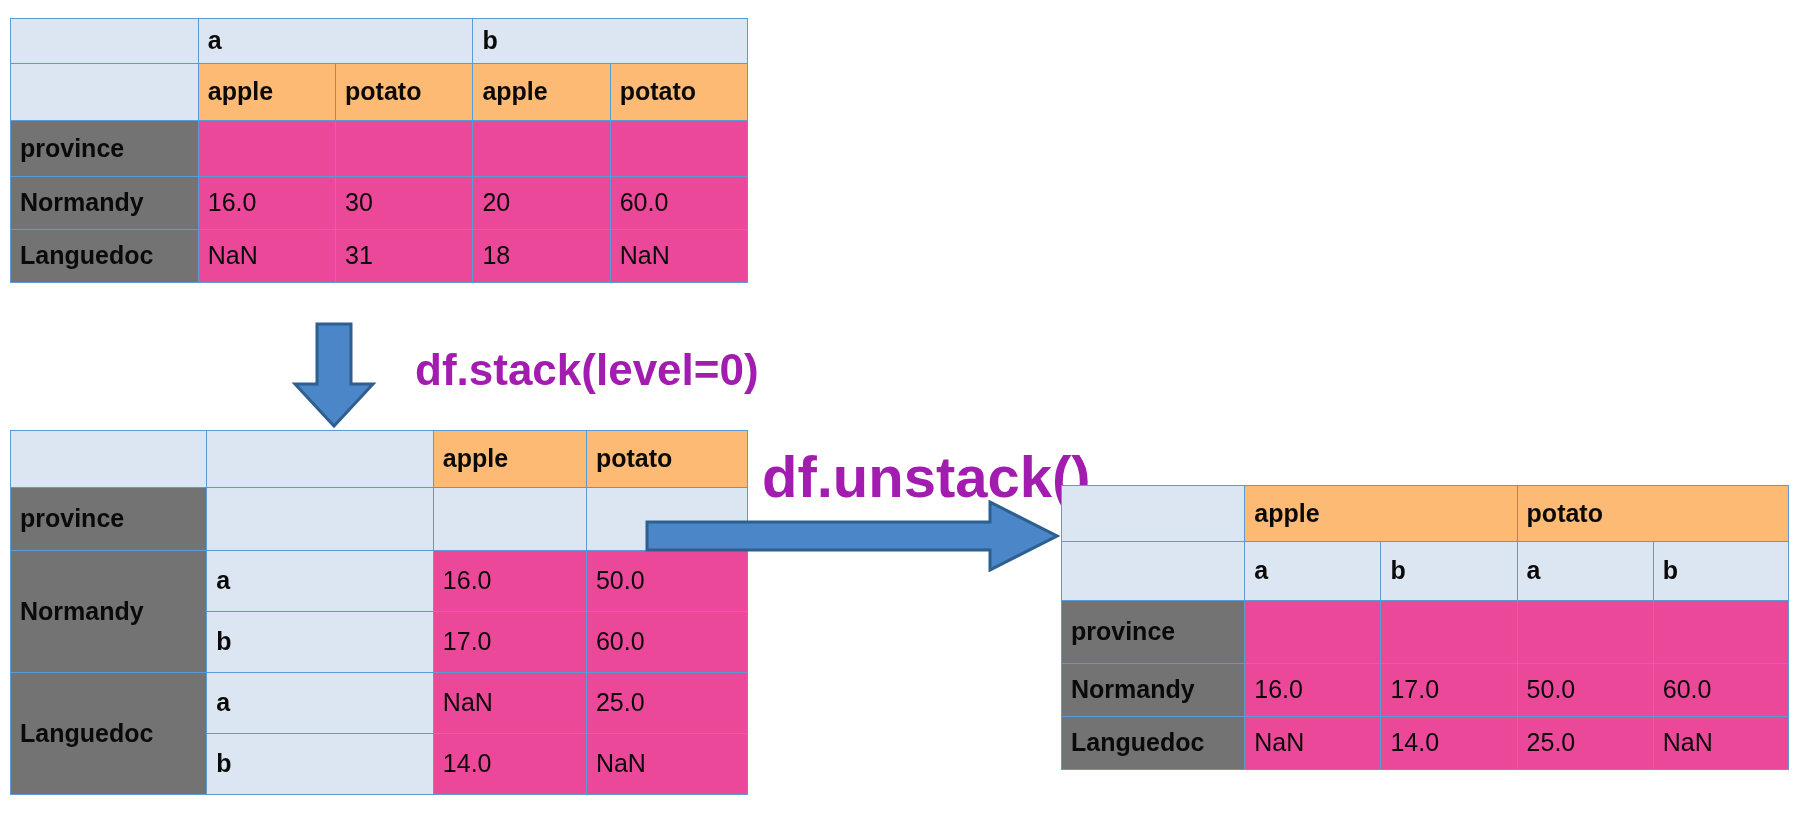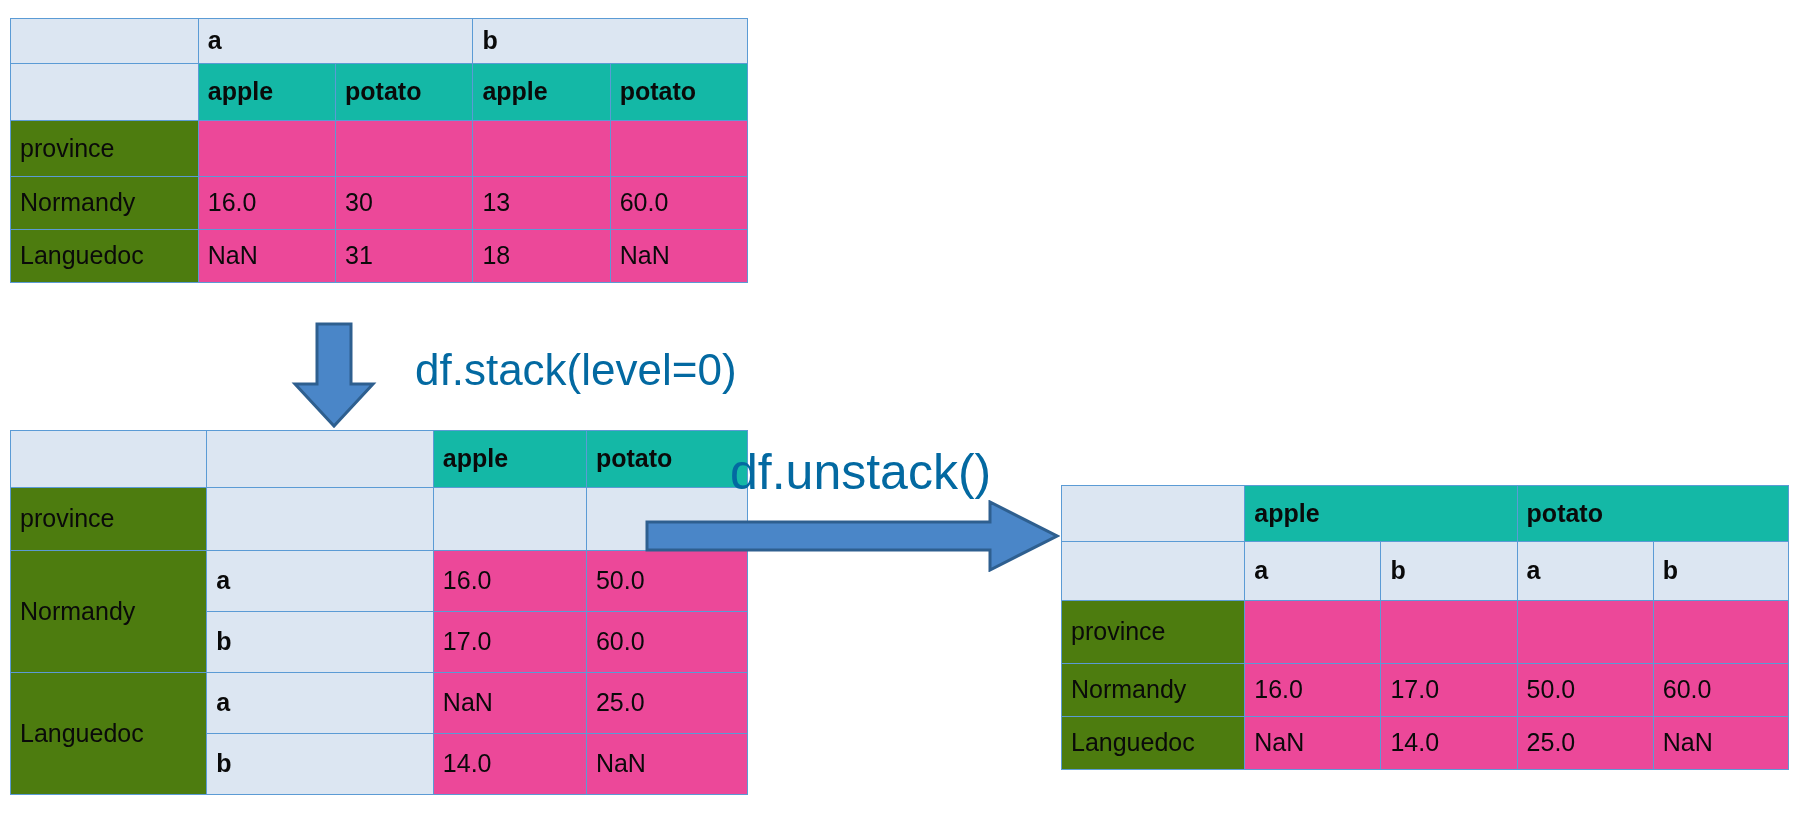--- a/index.html
+++ b/index.html
@@ -26,29 +26,29 @@
     padding: 0 9px;
     font-size: 25px;
     color: #0a0a0a;
     vertical-align: middle;
     line-height: 1.1;
     overflow: hidden;
     white-space: nowrap;
   }
   
   .hdr {
-    background: #14b8a6;
+    background: #fdba74;
     font-weight: bold;
   }
   .hdr-plain {
     background: #dce6f2;
   }
   .idx {
-    background: #4d7c0f;
-    font-weight: normal;
+    background: #737373;
+    font-weight: bold;
   }
   .lvl0 {
     color: #b00020;
     font-weight: bold;
   }
   .val {
     background: #ec4899;
     font-weight: normal;
   }
   .thick-top {
@@ -90,26 +90,26 @@
   #table-unstacked tr.r-data td { height: 52px; }
 
   
   .arrow-svg { position: absolute; }
   #arrow-down-stack { left: 283px; top: 322px; width: 110px; height: 108px; }
   #arrow-right-unstack { left: 645px; top: 500px; width: 415px; height: 72px; }
 
   .op-label {
     position: absolute;
     font-family: "Liberation Sans", sans-serif;
-    font-weight: normal;
-    color: #0369a1;
+    font-weight: bold;
+    color: #a21caf;
     white-space: nowrap;
   }
   #label-stack { left: 415px; top: 345px; font-size: 44px; }
-  #label-unstack { left: 730px; top: 443px; font-size: 50px; }
+  #label-unstack { left: 762px; top: 443px; font-size: 58px; }
 </style>
 </head>
 <body>
 
 <table class="df-table" id="table-original">
   <colgroup>
     <col class="c0">
       <col class="c1">
       <col class="c2">
       <col class="c3">
@@ -132,21 +132,21 @@
       <td class="idx">province</td>
       <td class="val"></td>
       <td class="val"></td>
       <td class="val"></td>
       <td class="val"></td>
     </tr>
     <tr class="r-data">
       <td class="idx">Normandy</td>
       <td class="val">16.0</td>
       <td class="val">30</td>
-      <td class="val">13</td>
+      <td class="val">20</td>
       <td class="val">60.0</td>
     </tr>
     <tr class="r-data">
       <td class="idx">Languedoc</td>
       <td class="val">NaN</td>
       <td class="val">31</td>
       <td class="val">18</td>
       <td class="val">NaN</td>
     </tr>
   </tbody>

